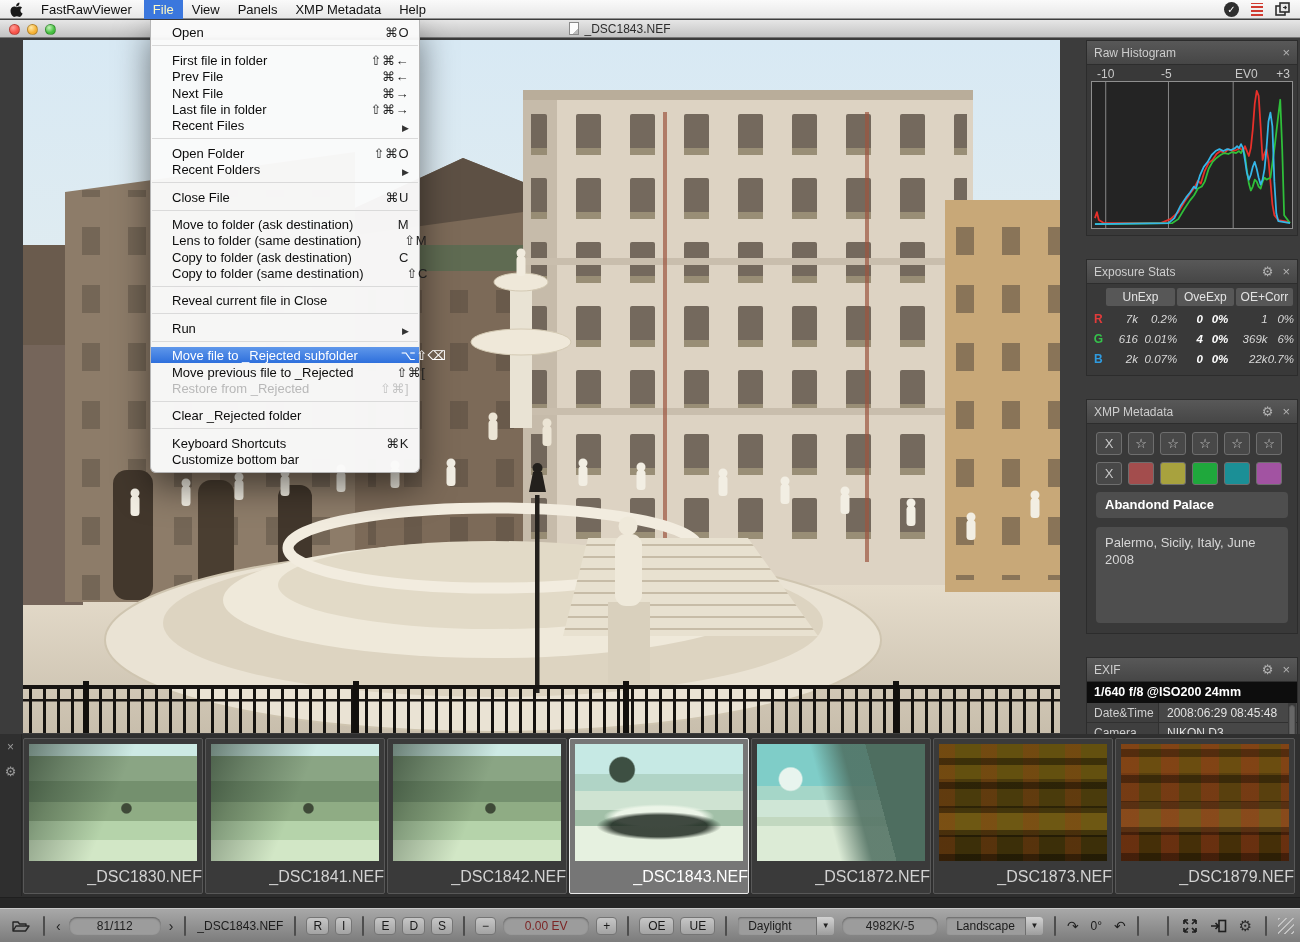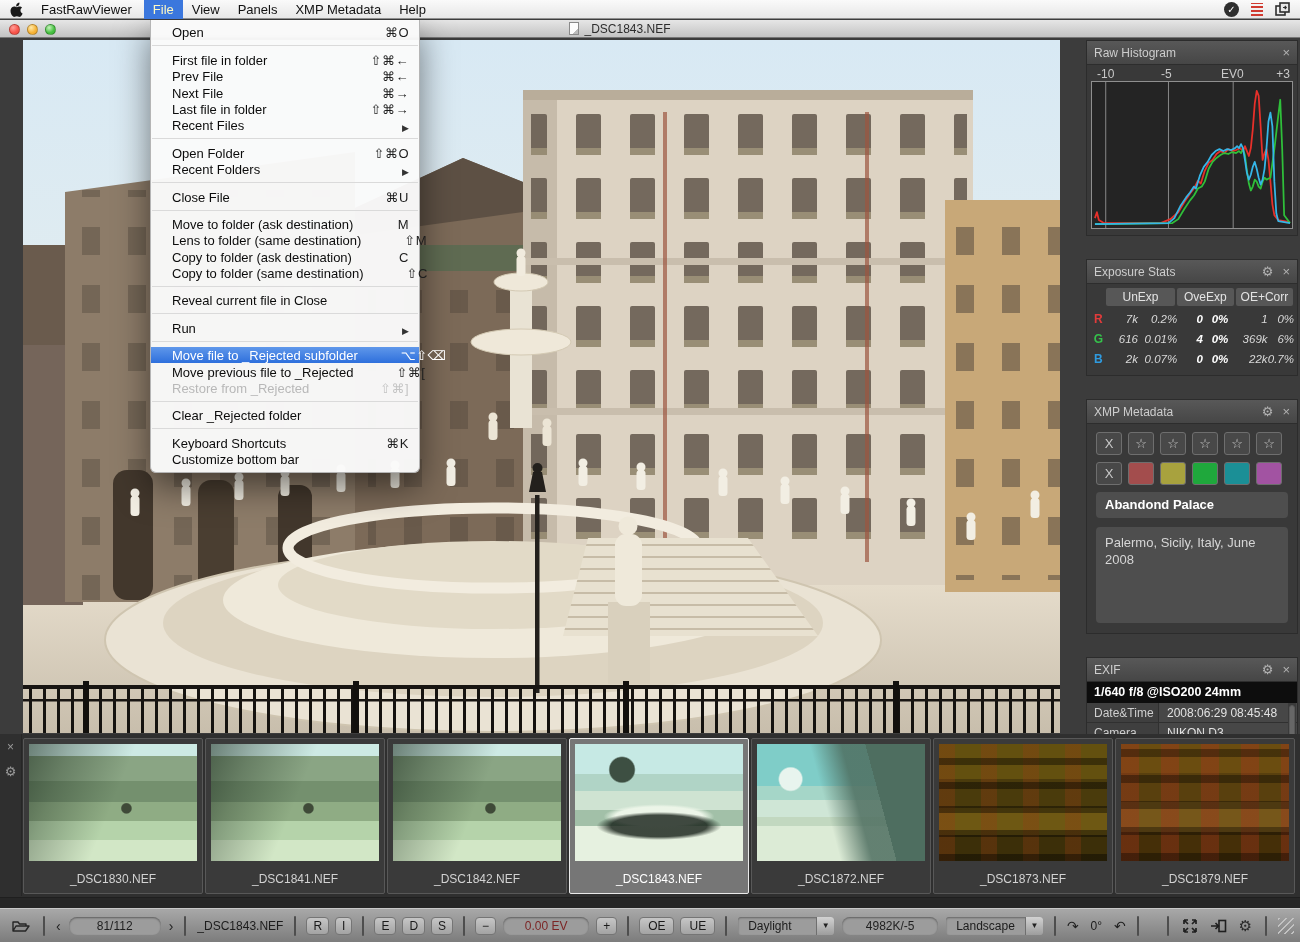--- a/index.html
+++ b/index.html
@@ -45,21 +45,21 @@
   #sidebar { position:absolute; left:1086px; top:2px; width:212px; }
   .panel { background:#393939; margin-bottom:23px; border:1px solid #2c2c2c; }
   .phead { height:24px; background:linear-gradient(#585858,#464646); display:flex; align-items:center;
     padding:0 7px; color:#cdcdcd; font-size:12px; border-bottom:1px solid #2d2d2d; }
   .phead .sp { flex:1; }
   .picon { color:#b2b2b2; margin-left:9px; font-size:13px; line-height:13px; cursor:default; }
 
   
   .hlabels { position:relative; height:16px; font-size:12px; color:#c9c9c9; }
   .hlabels span { position:absolute; top:2px; }
-  .hl-m10 { left:10px; } .hl-m5 { left:74px; } .hl-ev0 { left:134px; } .hl-p3 { right:7px; }
+  .hl-m10 { left:10px; } .hl-m5 { left:74px; } .hl-ev0 { left:148px; } .hl-p3 { right:7px; }
   .hplot { margin:0 4px 6px 4px; height:148px; background:#242424; border:1px solid #8f8f8f; }
   .hplot svg { display:block; width:100%; height:100%; }
 
   
   .es-body { padding:4px 3px 6px 3px; font-size:11.5px; color:#d9d9d9; }
   .es-hrow { display:flex; margin-bottom:3px; }
   .es-hrow .hcell { background:#575757; border-radius:2px; text-align:center; height:18px; line-height:18px;
     color:#e3e3e3; font-size:12px; margin:0 1px; }
   .es-sp0 { width:16px; } .es-h1 { width:72px; } .es-h2 { width:60px; } .es-h3 { width:60px; }
   .es-row { display:flex; height:20px; line-height:20px; }
@@ -94,21 +94,21 @@
   
   #filmstrip { position:absolute; top:734px; left:0; width:1300px; height:174px; background:#2f2f2f; }
   .fs-side { position:absolute; left:0; top:0; width:22px; height:162px; border-right:1px solid #262626;
     color:#9a9a9a; font-size:12px; text-align:center; padding-top:6px; }
   .fs-side .gear { margin-top:10px; display:block; font-size:13px; }
   .fs-cards { position:absolute; left:23px; top:4px; display:flex; }
   .thumb { width:180px; height:156px; margin-right:2px; background:#3a3a3a; border:1px solid #585858;
     border-radius:2px; position:relative; }
   .thumb.sel { background:#767676; border:1px solid #e9e9e9; }
   .timg { position:absolute; left:5px; top:5px; width:168px; height:117px; }
-  .tname { position:absolute; bottom:7px; left:0; width:100%; text-align:center; font-size:12px; color:#d2d2d2; }
+  .tname { position:absolute; bottom:7px; left:0; width:100%; text-align:right; font-size:16px; color:#d2d2d2; }
   .thumb.sel .tname { color:#fff; }
   .fs-scroll { position:absolute; left:0; bottom:0; width:1300px; height:11px; background:#272727; border-top:1px solid #1f1f1f; }
 
   
   .ti-court { background:
     linear-gradient(112deg, rgba(25,40,28,.55) 0%, rgba(25,40,28,.30) 20%, rgba(0,0,0,0) 50%),
     radial-gradient(circle at 58% 55%, #3f4a38 0 4%, rgba(0,0,0,0) 5%),
     linear-gradient(180deg, #cdeae4 0 10%, #8aa584 10% 32%, #74906e 32% 50%, #8fac84 50% 66%, #b5d3aa 66% 82%, #d2e7c6 82%); }
   .ti-fount { background:
     radial-gradient(ellipse 62% 20% at 50% 70%, rgba(20,30,22,.8) 0 46%, rgba(0,0,0,0) 60%),

